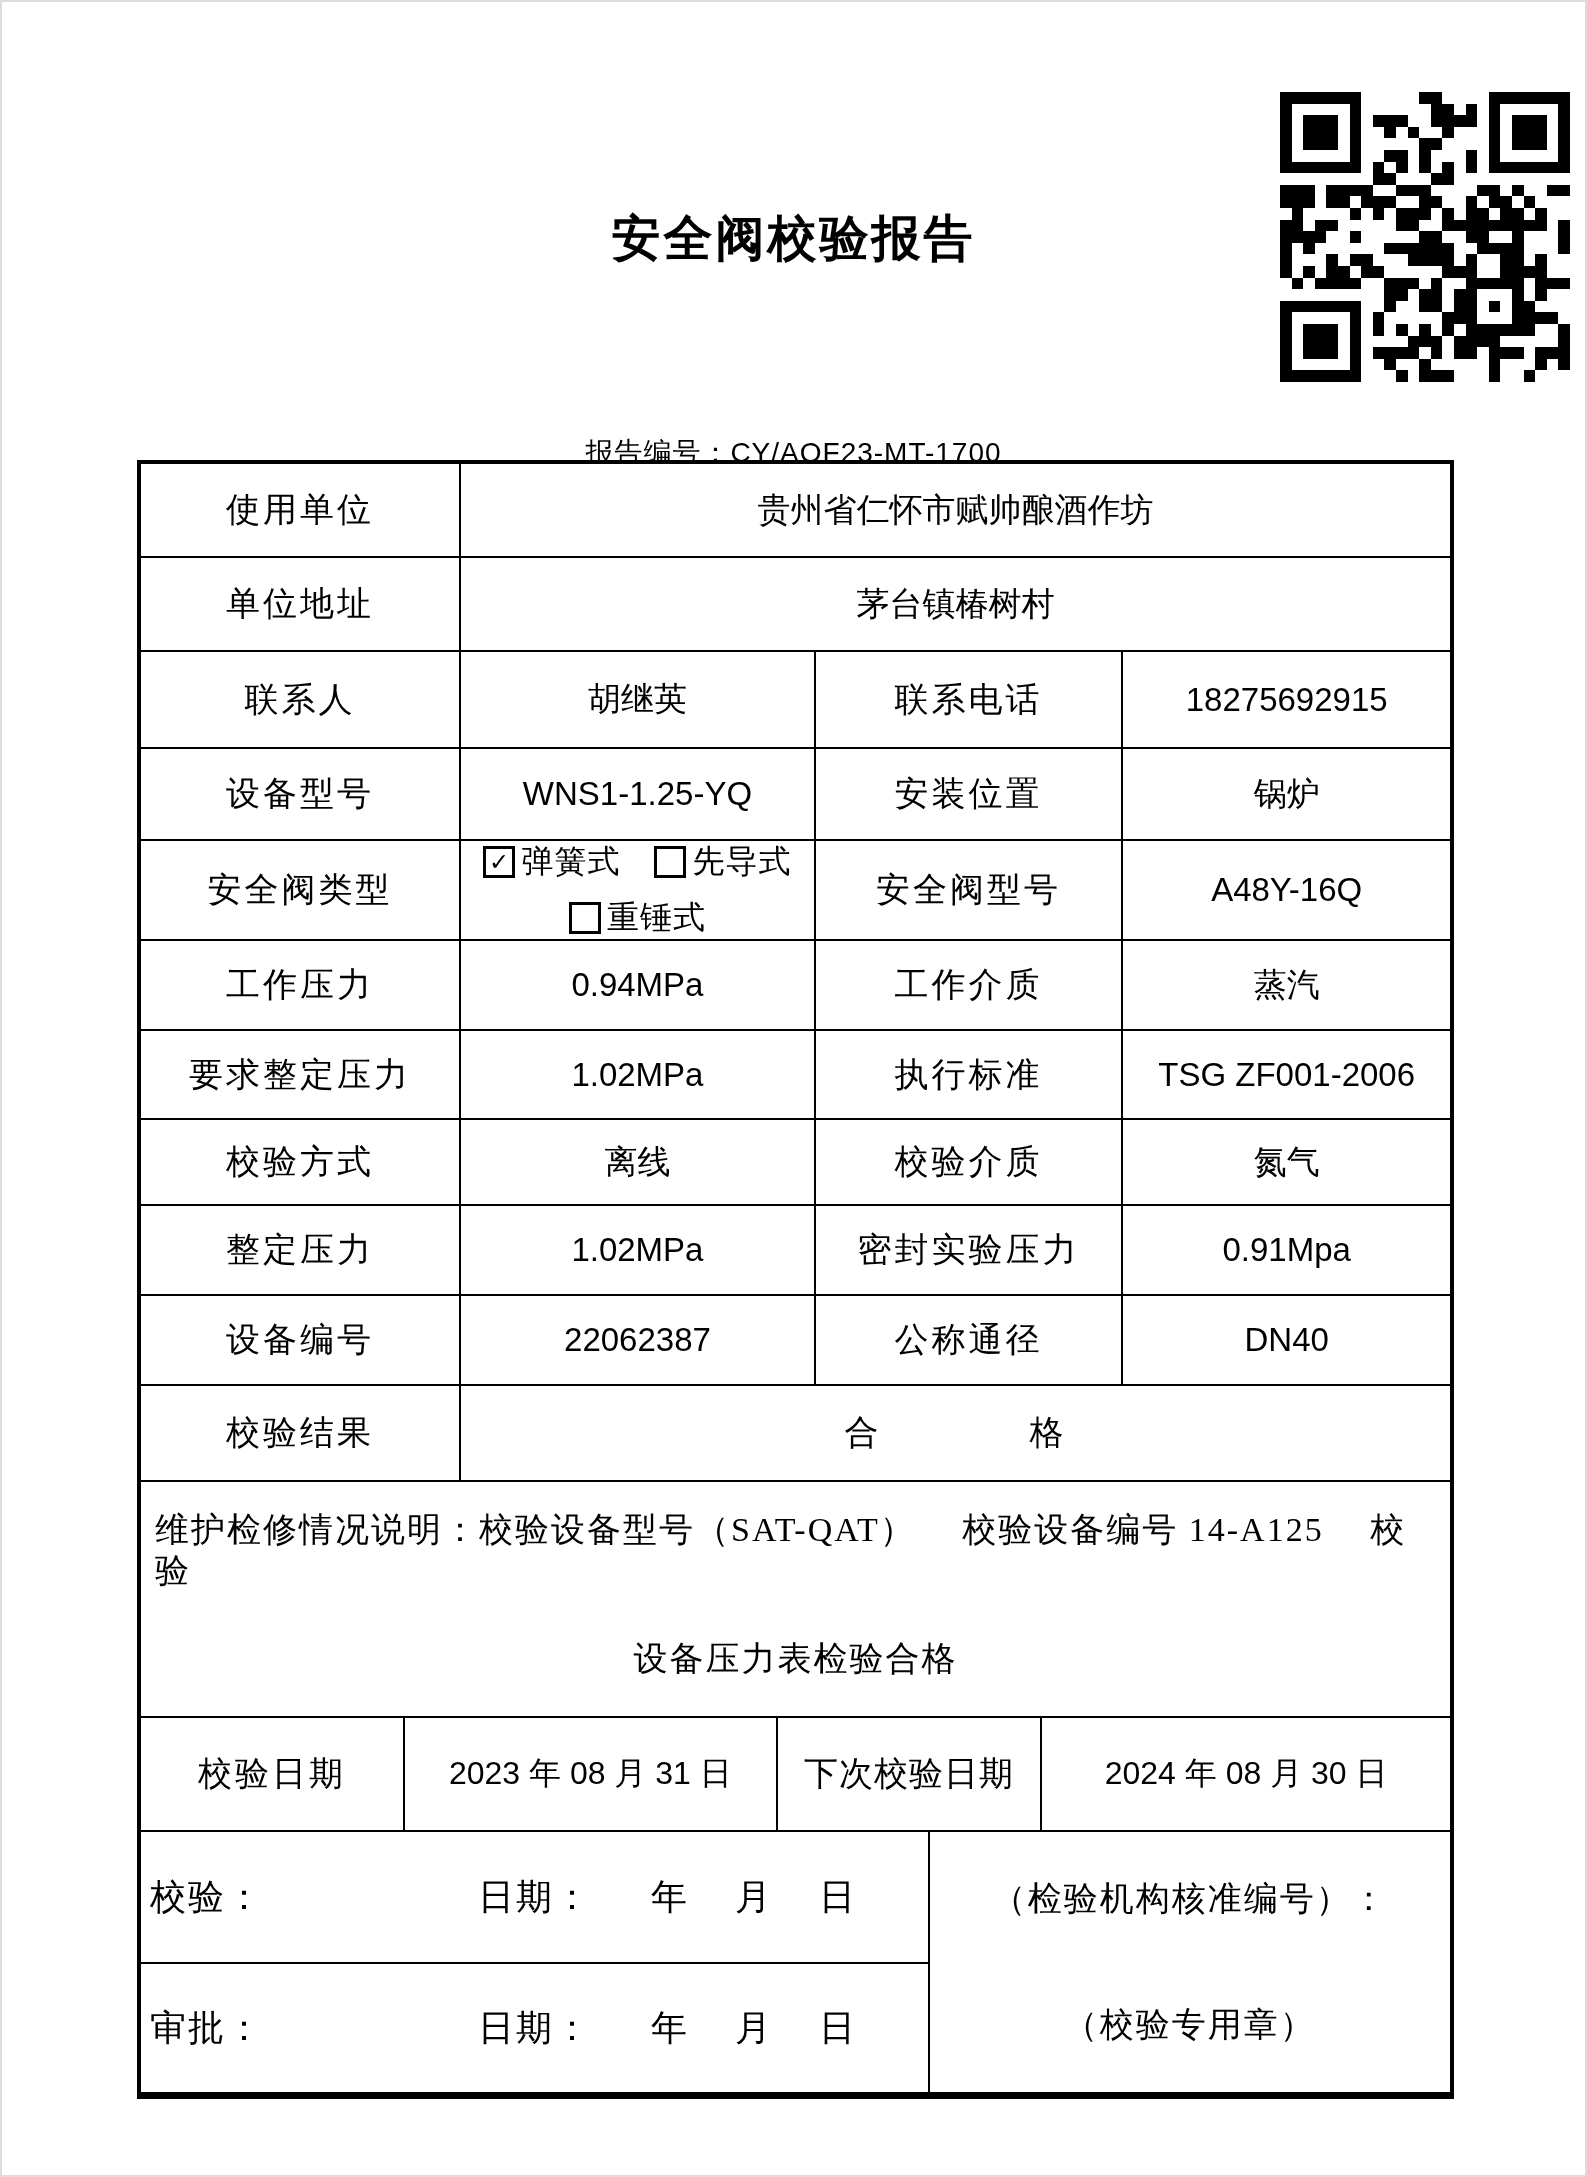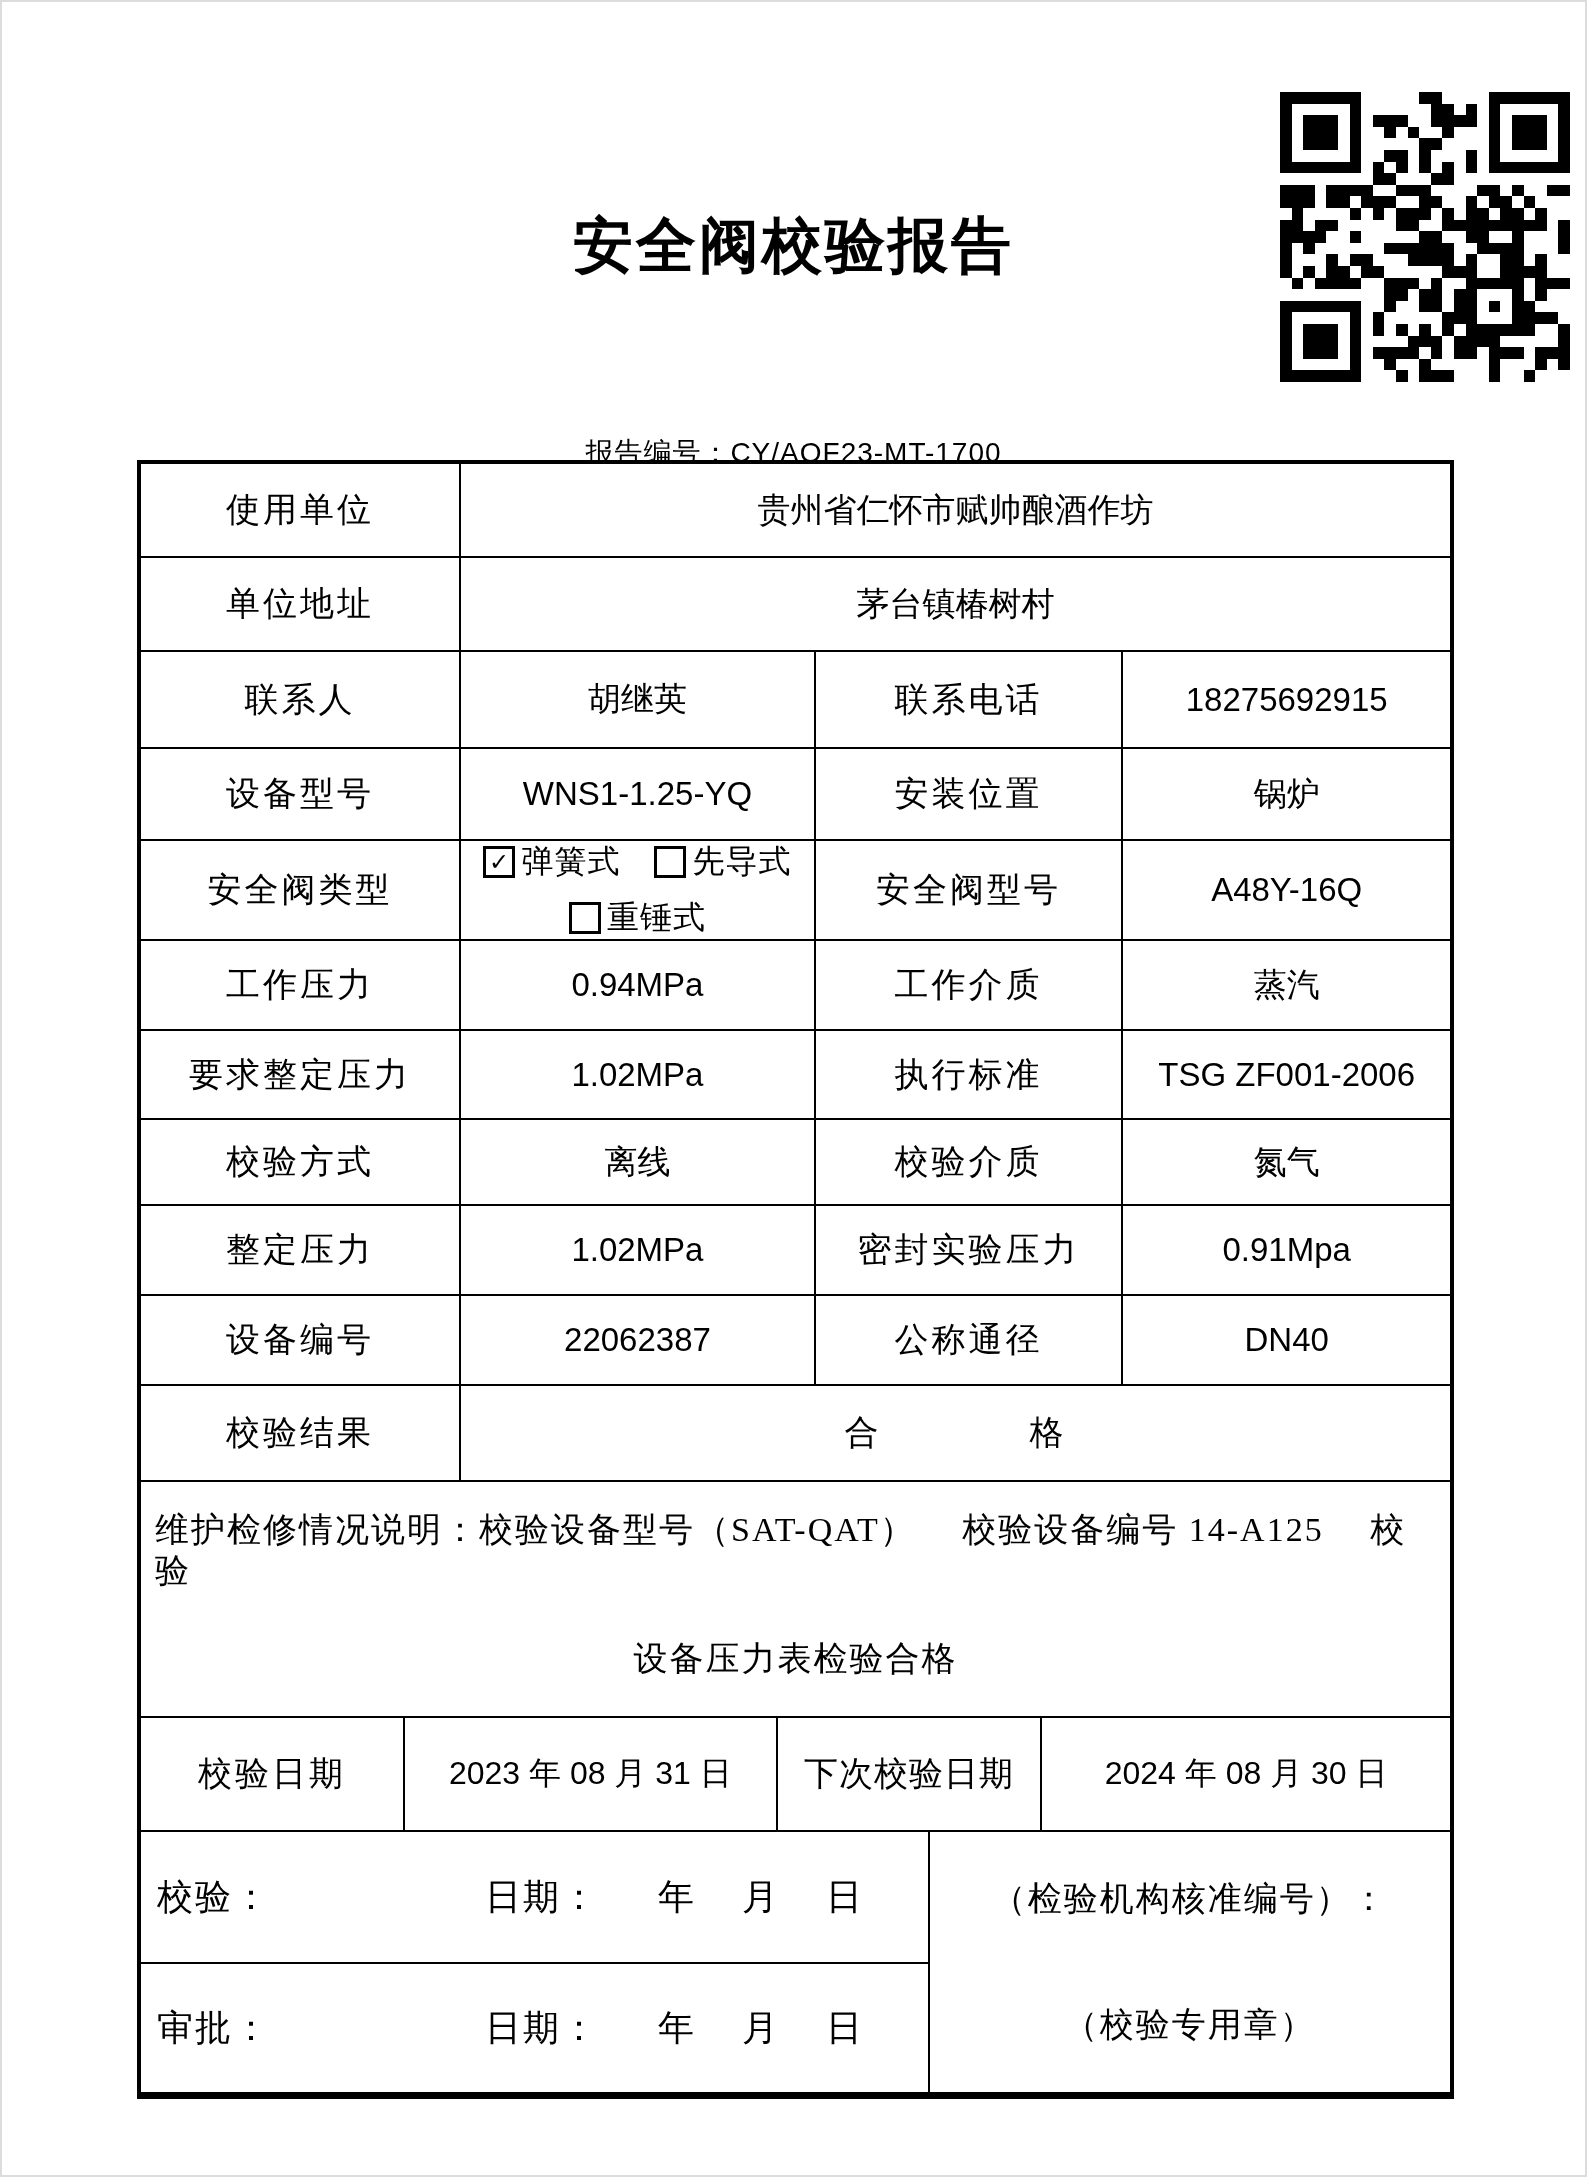--- a/index.html
+++ b/index.html
@@ -11,21 +11,21 @@
     border:2px solid #dcdcdc;
     overflow:hidden;
     font-family:"Liberation Serif",serif;
     color:#000;
   }
   
   .title{
     position:absolute;top:204px;left:0;width:100%;
     margin:0;text-align:center;
     font-family:"Liberation Serif",serif;
-    font-weight:bold;font-size:60px;letter-spacing:3px;
+    font-weight:bold;font-size:49px;letter-spacing:3px;
   }
   .report-no{
     position:absolute;top:432px;left:0;width:100%;
     text-align:center;font-size:28px;letter-spacing:1px;
   }
   .report-no .rn-label{font-family:"Liberation Serif",serif;}
   .report-no .rn-value{font-family:"Liberation Sans",sans-serif;}
   
   .qr{position:absolute;left:1278px;top:90px;width:290px;height:290px;fill:#000;}
   
@@ -66,21 +66,21 @@
   
   .sigblock{display:flex;box-sizing:border-box;border-top:2px solid #000;}
   .sigleft{width:60.1%;box-sizing:border-box;}
   .sigright{
     width:39.9%;box-sizing:border-box;border-left:2px solid #000;
     display:flex;flex-direction:column;align-items:center;justify-content:center;gap:80px;
     font-size:34px;letter-spacing:2px;
   }
   .sigrow{
     display:flex;align-items:center;box-sizing:border-box;
-    padding-left:16px;font-size:36px;letter-spacing:2px;
+    padding-left:9px;font-size:36px;letter-spacing:2px;
   }
   .sigrow.second{border-top:2px solid #000;}
   .s-date{margin-left:214px;}
   .s-ymd{margin-left:59px;letter-spacing:6px;}
 </style>
 </head>
 <body>
 
 <div class="page">
 

